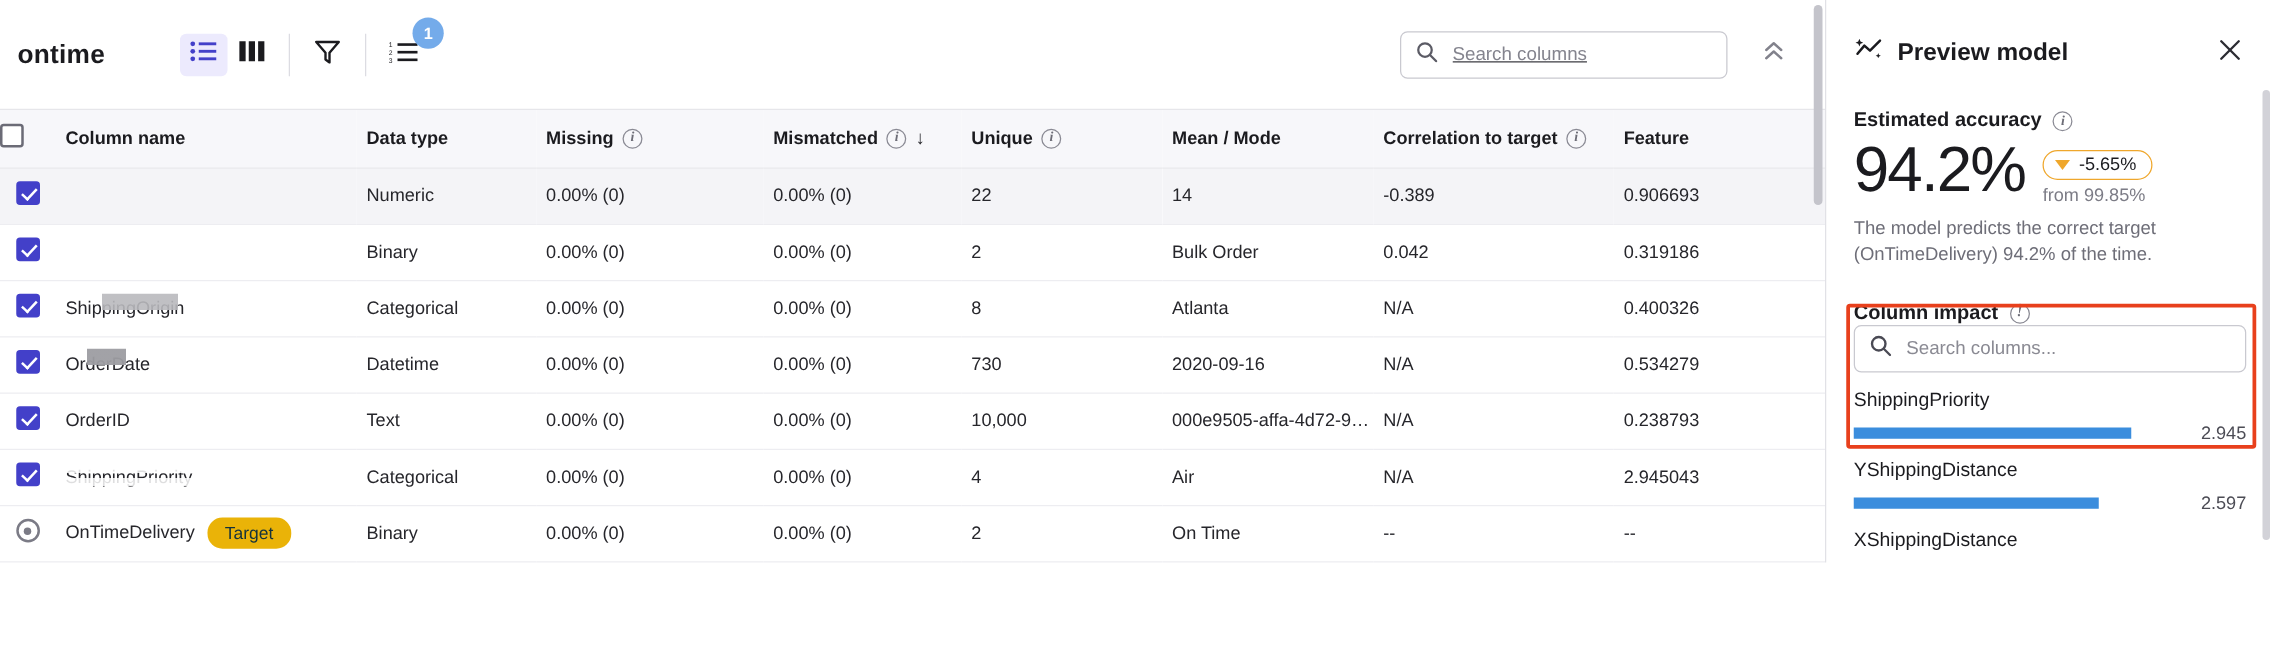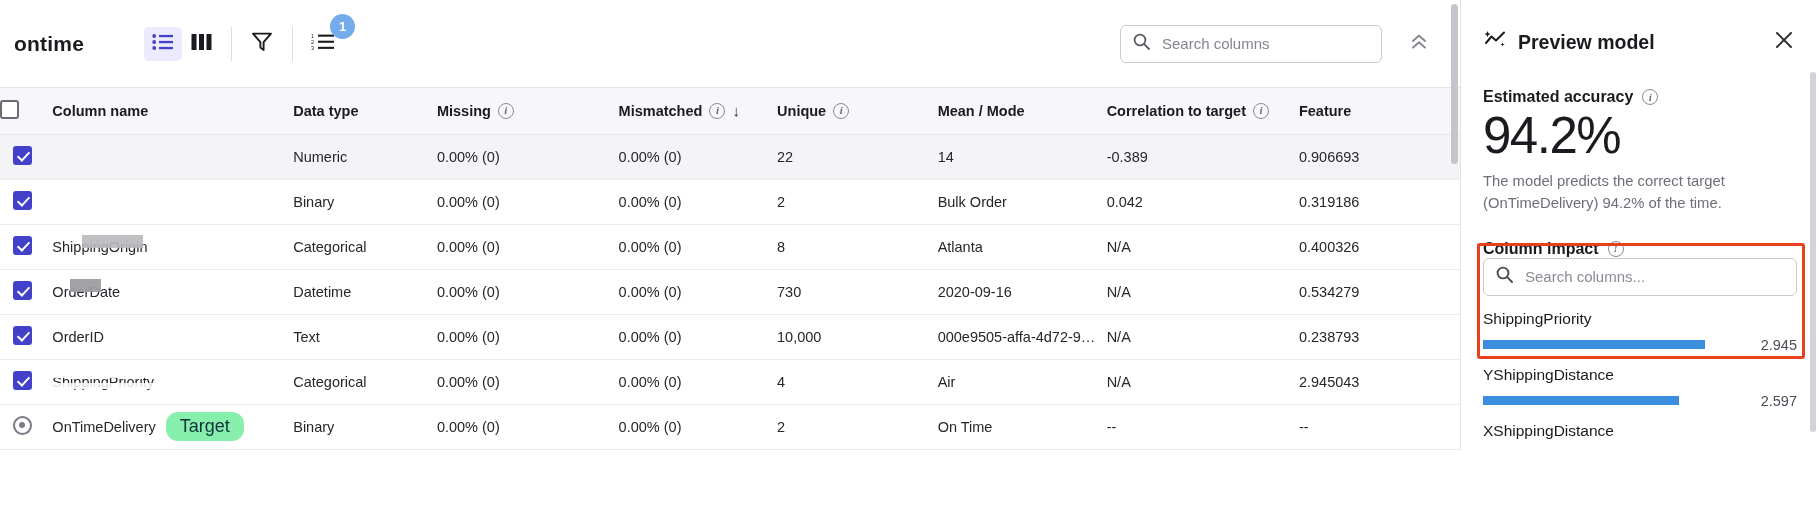--- a/index.html
+++ b/index.html
@@ -75,20 +75,21 @@
     gap: 10px;
     background: #fff;
   }
   .search-box input {
     border: none; outline: none;
     font-size: 15px;
     font-family: "Liberation Sans", sans-serif;
     color: #3c3c43;
     width: 100%;
     background: transparent;
+    text-decoration: underline;
   }
   .search-box input::placeholder { color: #84848e; }
   .collapse-btn {
     width: 30px; height: 30px;
     display: flex; align-items: center; justify-content: center;
     cursor: pointer;
   }
 
   
   table.grid { width: 100%; border-collapse: collapse; table-layout: fixed; }
@@ -180,23 +181,23 @@
   }
   .redact.r1::before { background: linear-gradient(90deg,#fff 0%,#fff 26%,#e9e9ec 26%,#e9e9ec 56%,#fff 56%,#fff 100%); opacity:.95; height:15px; top:-1px;}
   .redact.r2::before { background: linear-gradient(90deg,#fff 0%,#fff 62%, transparent 62%); opacity:.9; height:14px; top:-4px;}
   .redact.r3::before { background: linear-gradient(90deg,transparent 0%,transparent 33%,#b9b9bd 33%,#b9b9bd 92%,transparent 92%); opacity:.9; height:13px; top:-4px;}
   .redact.r4::before { background: linear-gradient(90deg,transparent 0%,transparent 30%,#9d9da2 30%,#9d9da2 72%,transparent 72%); opacity:.95; height:13px; top:-5px;}
   .redact.r5::before { background: transparent; }
   .redact.r6::before { background: linear-gradient(180deg,#fff 0%,#fff 38%,transparent 38%,transparent 62%,#fff 62%,#fff 100%); opacity:.85; height:17px; top:-2px;}
   .redact.r7::before { background: transparent; }
 
   .badge-target {
-    background: #86efac;
+    background: #eab308;
     color: #14323c;
-    font-size: 18px;
+    font-size: 14px;
     border-radius: 12px;
     padding: 4px 14px;
     display: inline-block;
     line-height: 1.2;
   }
 
   .info-i {
     width: 16px; height: 16px;
     border-radius: 50%;
     border: 1.4px solid #8a8a94;
@@ -603,20 +604,27 @@
       </div>
     </div>
 
     <div class="sec-title">
       <span>Estimated accuracy</span>
       <span class="info-i">i</span>
     </div>
 
     <div class="acc-row">
       <div class="acc-num">94.2%</div>
+      <div class="acc-side">
+        <div class="delta-pill">
+          <span class="tri-down"></span>
+          <span>-5.65%</span>
+        </div>
+        <div class="acc-from">from 99.85%</div>
+      </div>
     </div>
 
     <div class="acc-desc">The model predicts the correct target (OnTimeDelivery) 94.2% of the time.</div>
 
     <div class="sec-title impact-head">
       <span>Column impact</span>
       <span class="info-i">!</span>
     </div>
 
     <div class="impact-search">

